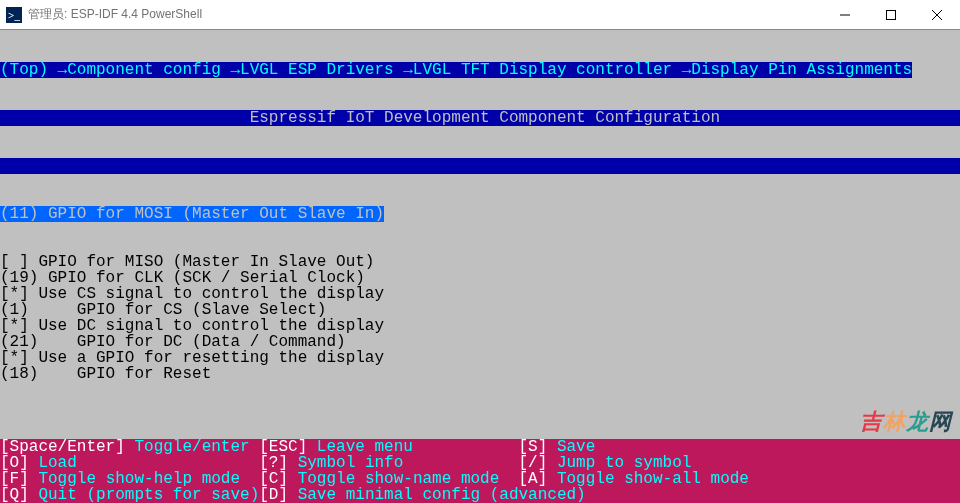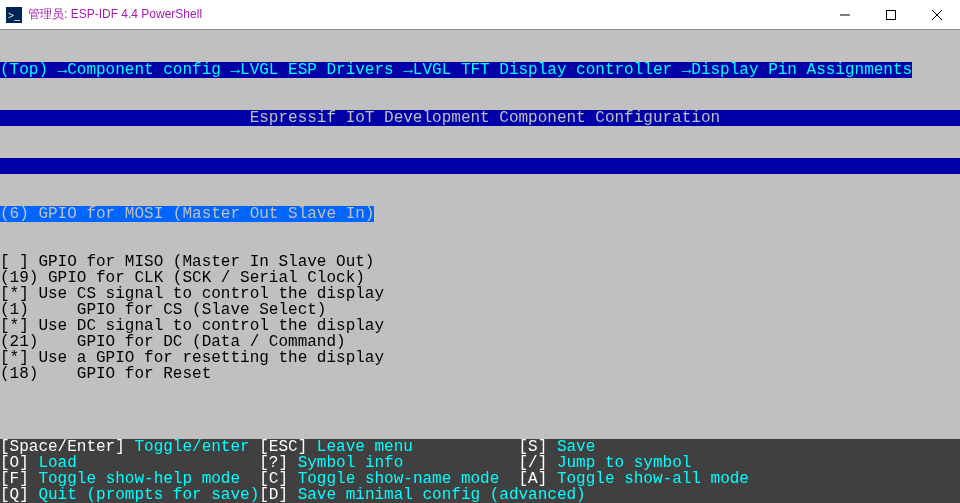--- a/index.html
+++ b/index.html
@@ -1,32 +1,32 @@
 <!DOCTYPE html>
 <html><head>
 <meta charset="utf-8">
 <style>
   * { margin: 0; padding: 0; box-sizing: border-box; }
   html, body { width: 960px; height: 503px; font-family: "Microsoft YaHei", "Segoe UI", sans-serif; background: #fff; overflow: hidden; }
   .titlebar { height: 30px; display: flex; align-items: center; justify-content: space-between; background: #fff; border-bottom: 1px solid #888; }
   .titlebar-left { display: flex; align-items: center; gap: 6px; padding-left: 6px; }
   .ps-icon { width: 16px; height: 16px; background: #012456; color: #fff; font: bold 11px/16px "Segoe UI"; text-align: center; }
-  .title-text { font-size: 12px; color: #a21caf; }
+  .title-text { font-size: 12px; color: #737373; }
   .win-btns { display: flex; height: 100%; }
   .win-btn { width: 46px; height: 100%; display: flex; align-items: center; justify-content: center; font-size: 12px; cursor: default; }
   .win-btn svg { width: 10px; height: 10px; }
   .terminal { position: relative; width: 960px; height: 473px; background: #c0c0c0; font-family: "NSimSun","SimSun","Courier New",monospace; font-size: 16px; line-height: 16px; white-space: pre; }
   .row { height: 16px; }
   .row span { display: inline-block; }
   .cyan-on-blue { background: #0000a8; color: #00ffff; }
   .black-on-grey { color: #000; background: #c0c0c0; text-align: right; }
   .grey-on-blue { background: #0000a8; color: #c0c0c0; }
   .selected { background: #0066ff; color: #c0c0c0; }
   .footer { position: absolute; bottom: 0; left: 0; right: 0; }
-  .foot-row { height: 16px; background: #404040; }
+  .foot-row { height: 16px; background: #be185d; }
   .foot-cell { display: inline-block; color: #00ffff; }
   .foot-key { color: #fff; }
   .watermark { position: absolute; right: 8px; bottom: 48px; font: italic bold 22px/1 "Microsoft YaHei",sans-serif; letter-spacing: 1px; pointer-events: none; }
   .watermark .a { color: #e63946; }
   .watermark .b { color: #f4a261; }
   .watermark .c { color: #2a9d8f; }
   .watermark .d { color: #264653; }
 </style>
 </head>
 <body>
@@ -53,18 +53,21 @@
           <line x1="10" y1="0" x2="0" y2="10" stroke="#000" stroke-width="1"></line>
         </svg>
       </div>
   </div>
 </div>
 
 <div class="terminal">
   <div class="row"><span class="cyan-on-blue">(Top) →Component config →LVGL ESP Drivers →LVGL TFT Display controller →Display Pin Assignments</span></div>
   <div class="row"><span class="grey-on-blue" style="width:960px">                          Espressif IoT Development Component Configuration                                         </span></div>
   <div class="row"><span class="grey-on-blue" style="width:960px"> </span></div>
-  <div class="row"><span class="selected">(6) GPIO for MOSI (Master Out Slave In)</span></div>
+  <div class="row"><span class="selected">(11) GPIO for MOSI (Master Out Slave In)</span></div>
   <div id="menu-body"><div class="row"><span class="black-on-grey">[ ] GPIO for MISO (Master In Slave Out)</span></div><div class="row"><span class="black-on-grey">(19) GPIO for CLK (SCK / Serial Clock)</span></div><div class="row"><span class="black-on-grey">[*] Use CS signal to control the display</span></div><div class="row"><span class="black-on-grey">(1)     GPIO for CS (Slave Select)</span></div><div class="row"><span class="black-on-grey">[*] Use DC signal to control the display</span></div><div class="row"><span class="black-on-grey">(21)    GPIO for DC (Data / Command)</span></div><div class="row"><span class="black-on-grey">[*] Use a GPIO for resetting the display</span></div><div class="row"><span class="black-on-grey">(18)    GPIO for Reset</span></div></div>
 
+  <div class="watermark">
+    <span class="a">吉</span><span class="b">林</span><span class="c">龙</span><span class="d">网</span>
+  </div>
 
   <div class="footer" id="footer"><div class="foot-row"><span class="foot-cell"><span class="foot-key">[Space/Enter]</span><span> Toggle/enter </span></span><span class="foot-cell"><span class="foot-key">[ESC]</span><span> Leave menu           </span></span><span class="foot-cell"><span class="foot-key">[S]</span><span> Save</span></span></div><div class="foot-row"><span class="foot-cell"><span class="foot-key">[O]</span><span> Load                   </span></span><span class="foot-cell"><span class="foot-key">[?]</span><span> Symbol info            </span></span><span class="foot-cell"><span class="foot-key">[/]</span><span> Jump to symbol</span></span></div><div class="foot-row"><span class="foot-cell"><span class="foot-key">[F]</span><span> Toggle show-help mode  </span></span><span class="foot-cell"><span class="foot-key">[C]</span><span> Toggle show-name mode  </span></span><span class="foot-cell"><span class="foot-key">[A]</span><span> Toggle show-all mode</span></span></div><div class="foot-row"><span class="foot-cell"><span class="foot-key">[Q]</span><span> Quit (prompts for save)</span></span><span class="foot-cell"><span class="foot-key">[D]</span><span> Save minimal config (advanced)</span></span></div></div>
 </div>
 
 </body></html>

